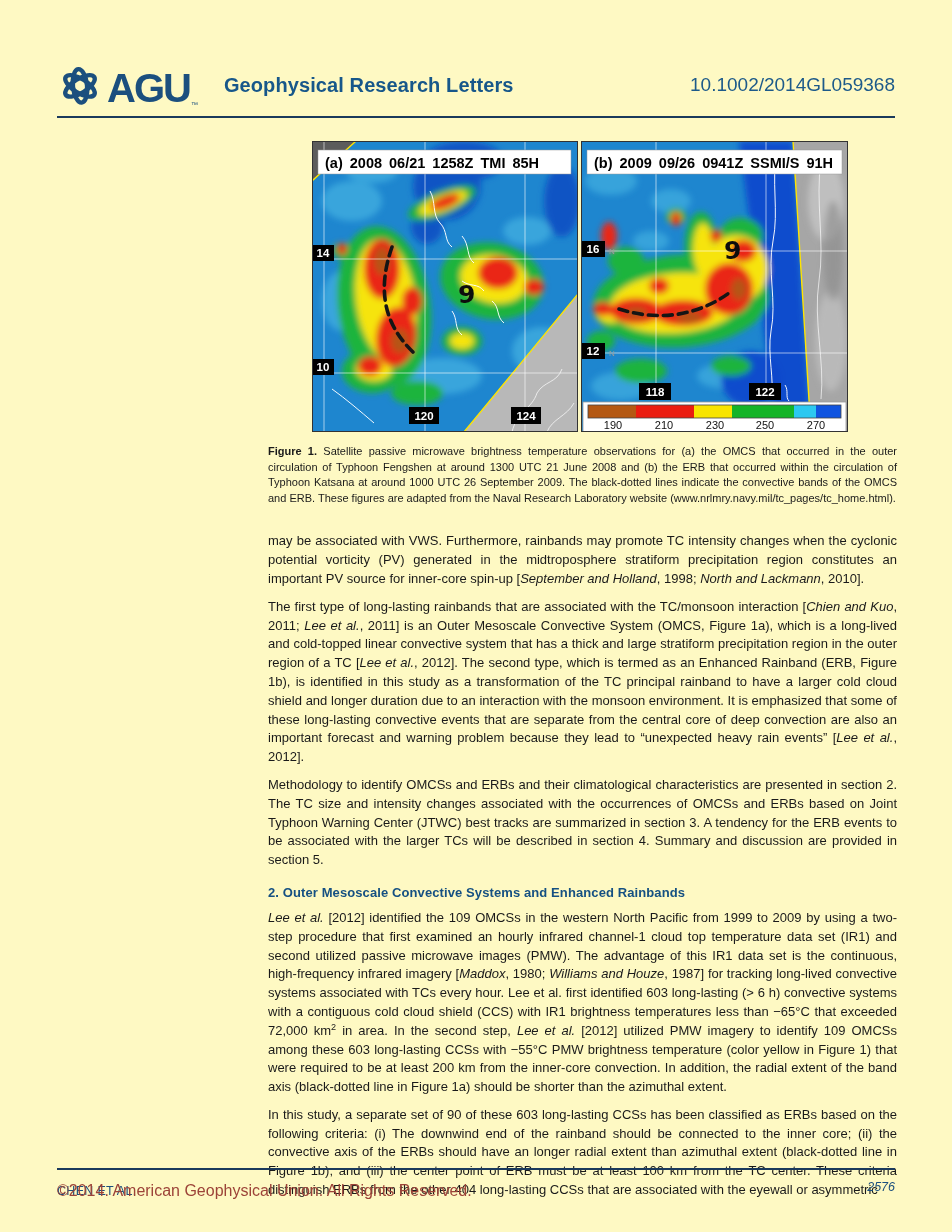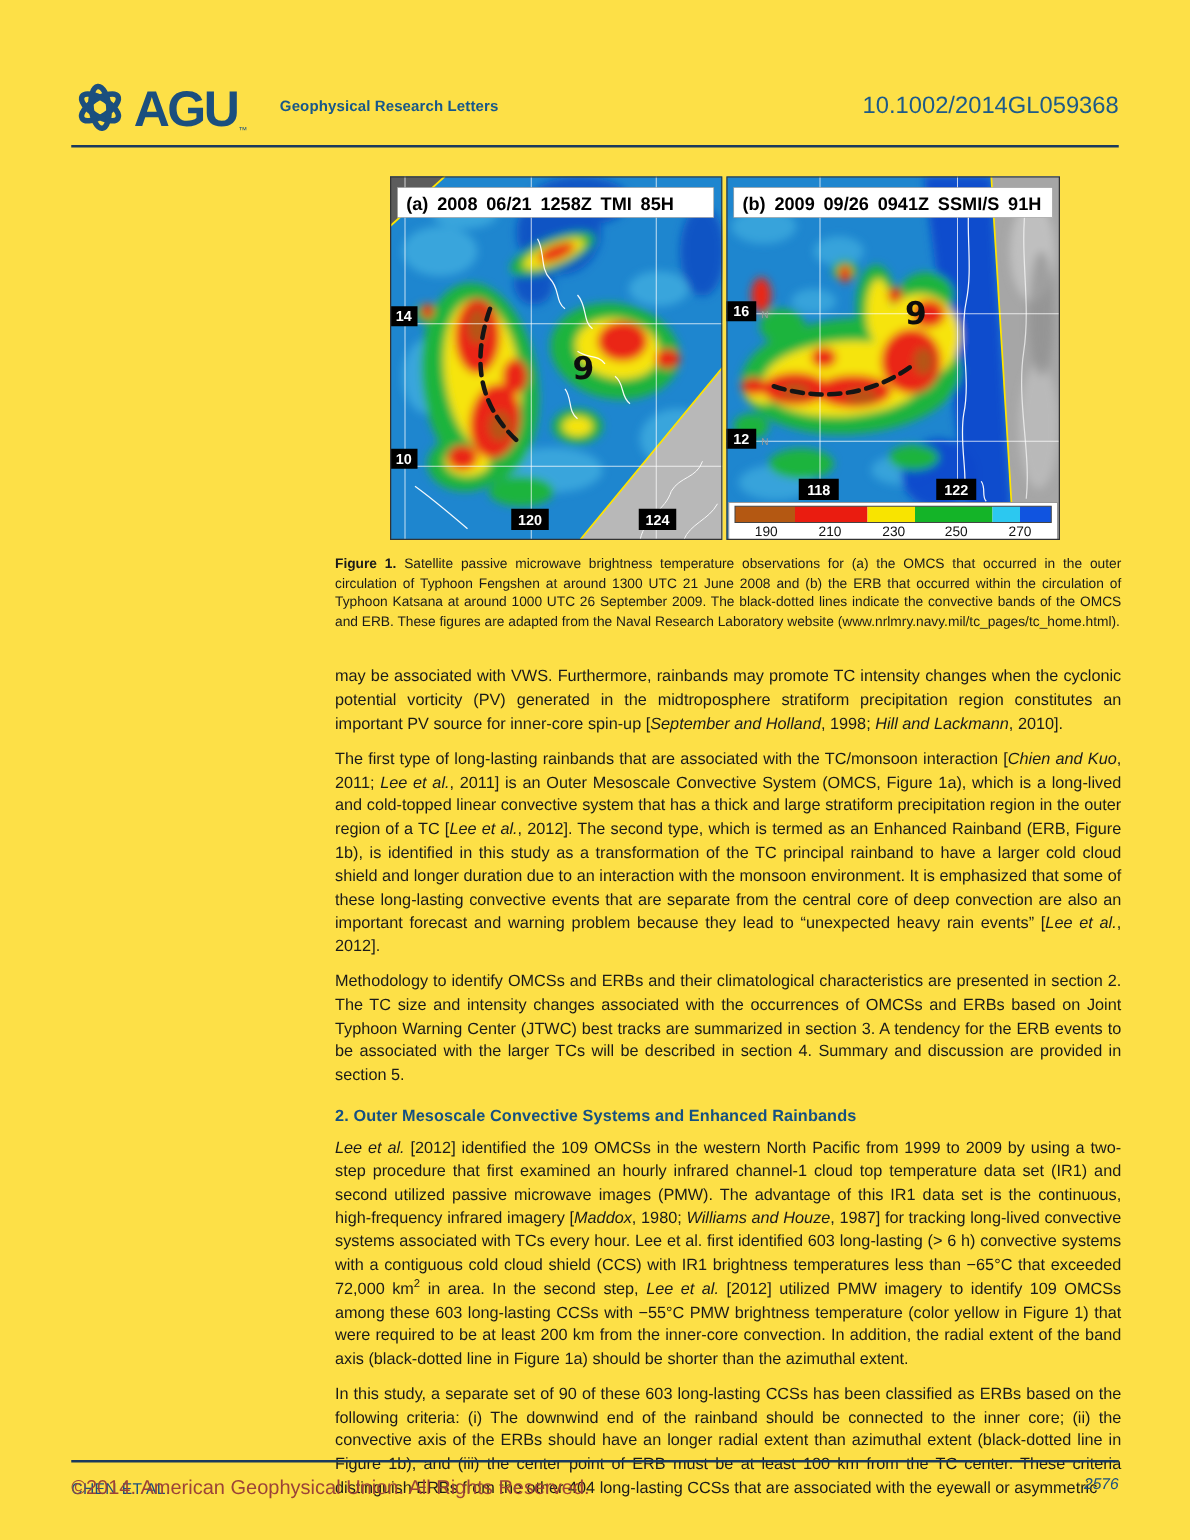--- a/index.html
+++ b/index.html
@@ -1,24 +1,24 @@
 <!DOCTYPE html>
 <html><head>
 <meta charset="utf-8">
 <style>
   html,body{margin:0;padding:0;background:#e8e8e8;}
-  .page{position:relative;width:952px;height:1232px;background:#fde047;margin:0 auto;
+  .page{position:relative;width:952px;height:1232px;background:#fef9c3;margin:0 auto;
         font-family:"Liberation Sans",sans-serif;color:#1a1a1a;overflow:hidden;}
   
   .header{position:absolute;left:57px;right:57px;top:56px;height:58px;display:flex;align-items:center;}
   .logo-wrap{display:flex;align-items:flex-end;}
   .logo-mark{margin-right:4px;}
   .logo-text{font-size:40px;font-weight:bold;color:#1b4f7e;letter-spacing:-2px;line-height:1;}
   .logo-tm{font-size:7px;color:#1b4f7e;margin-left:1px;}
-  .journal-title{font-size:12px;font-weight:bold;color:#17578a;margin-left:26px;letter-spacing:.1px;}
+  .journal-title{font-size:20px;font-weight:bold;color:#17578a;margin-left:26px;letter-spacing:.1px;}
   .header-spacer{flex:1;}
   .doi{font-size:19px;color:#1d5a8a;}
   .header-rule{position:absolute;left:57px;right:57px;top:116px;height:2px;background:#1b3a5c;}
   
   .figure{position:absolute;left:312px;top:141px;width:536px;height:291px;display:flex;gap:3px;}
   .panel{flex:1;position:relative;}
   .panel svg{display:block;}
   .ptitle{font-family:"Liberation Sans",sans-serif;font-weight:bold;font-size:14.5px;word-spacing:3px;}
   .chiptxt{font-family:"Liberation Sans",sans-serif;font-weight:bold;font-size:11.5px;fill:#ffffff;}
   .cbtick{font-family:"Liberation Sans",sans-serif;font-size:11px;fill:#111111;}
@@ -258,21 +258,21 @@
         <rect x="6" y="9" width="255" height="24" fill="#ffffff" stroke="#999" stroke-width="0.5"></rect>
         <text x="13" y="27" class="ptitle">(b) 2009 09/26 0941Z SSMI/S 91H</text>
         <rect x="0.5" y="0.5" width="266" height="290" fill="none" stroke="#333" stroke-width="1"></rect>
       </svg>
     </div>
   </div>
 
   <div class="content">
     <p class="caption"><b>Figure 1. </b><span>Satellite passive microwave brightness temperature observations for (a) the OMCS that occurred in the outer circulation of Typhoon Fengshen at around 1300 UTC 21 June 2008 and (b) the ERB that occurred within the circulation of Typhoon Katsana at around 1000 UTC 26 September 2009. The black-dotted lines indicate the convective bands of the OMCS and ERB. These figures are adapted from the Naval Research Laboratory website (www.nrlmry.navy.mil/tc_pages/tc_home.html).</span></p>
     <div class="bodytext">
-      <p><span>may be associated with VWS. Furthermore, rainbands may promote TC intensity changes when the cyclonic potential vorticity (PV) generated in the midtroposphere stratiform precipitation region constitutes an important PV source for inner-core spin-up [</span><i>September and Holland</i><span>, 1998; </span><i>Hill and Lackmann</i><span>, 2010].</span></p>
+      <p><span>may be associated with VWS. Furthermore, rainbands may promote TC intensity changes when the cyclonic potential vorticity (PV) generated in the midtroposphere stratiform precipitation region constitutes an important PV source for inner-core spin-up [</span><i>September and Holland</i><span>, 1998; </span><i>North and Lackmann</i><span>, 2010].</span></p>
       <p><span>The first type of long-lasting rainbands that are associated with the TC/monsoon interaction [</span><i>Chien and Kuo</i><span>, 2011; </span><i>Lee et al.</i><span>, 2011] is an Outer Mesoscale Convective System (OMCS, Figure 1a), which is a long-lived and cold-topped linear convective system that has a thick and large stratiform precipitation region in the outer region of a TC [</span><i>Lee et al.</i><span>, 2012]. The second type, which is termed as an Enhanced Rainband (ERB, Figure 1b), is identified in this study as a transformation of the TC principal rainband to have a larger cold cloud shield and longer duration due to an interaction with the monsoon environment. It is emphasized that some of these long-lasting convective events that are separate from the central core of deep convection are also an important forecast and warning problem because they lead to “unexpected heavy rain events” [</span><i>Lee et al.</i><span>, 2012].</span></p>
       <p><span>Methodology to identify OMCSs and ERBs and their climatological characteristics are presented in section 2. The TC size and intensity changes associated with the occurrences of OMCSs and ERBs based on Joint Typhoon Warning Center (JTWC) best tracks are summarized in section 3. A tendency for the ERB events to be associated with the larger TCs will be described in section 4. Summary and discussion are provided in section 5.</span></p>
       <h2 class="sec-head">2. Outer Mesoscale Convective Systems and Enhanced Rainbands</h2>
       <p><i>Lee et al.</i><span> [2012] identified the 109 OMCSs in the western North Pacific from 1999 to 2009 by using a two-step procedure that first examined an hourly infrared channel-1 cloud top temperature data set (IR1) and second utilized passive microwave images (PMW). The advantage of this IR1 data set is the continuous, high-frequency infrared imagery [</span><i>Maddox</i><span>, 1980; </span><i>Williams and Houze</i><span>, 1987] for tracking long-lived convective systems associated with TCs every hour. Lee et al. first identified 603 long-lasting (&gt; 6 h) convective systems with a contiguous cold cloud shield (CCS) with IR1 brightness temperatures less than −65°C that exceeded 72,000 km</span><sup>2</sup><span> in area. In the second step, </span><i>Lee et al.</i><span> [2012] utilized PMW imagery to identify 109 OMCSs among these 603 long-lasting CCSs with −55°C PMW brightness temperature (color yellow in Figure 1) that were required to be at least 200 km from the inner-core convection. In addition, the radial extent of the band axis (black-dotted line in Figure 1a) should be shorter than the azimuthal extent.</span></p>
       <p><span>In this study, a separate set of 90 of these 603 long-lasting CCSs has been classified as ERBs based on the following criteria: (i) The downwind end of the rainband should be connected to the inner core; (ii) the convective axis of the ERBs should have an longer radial extent than azimuthal extent (black-dotted line in Figure 1b); and (iii) the center point of ERB must be at least 100 km from the TC center. These criteria distinguish ERBs from the other 404 long-lasting CCSs that are associated with the eyewall or asymmetric</span></p>
     </div>
   </div>
 
   <div class="footer-rule"></div>
   <div class="footer">

